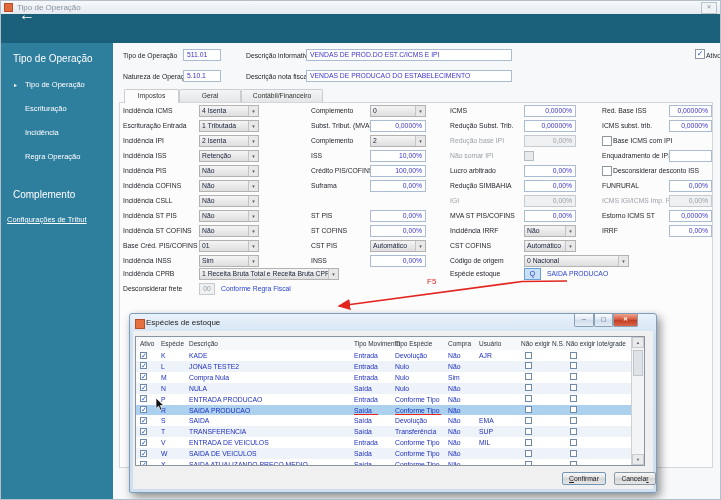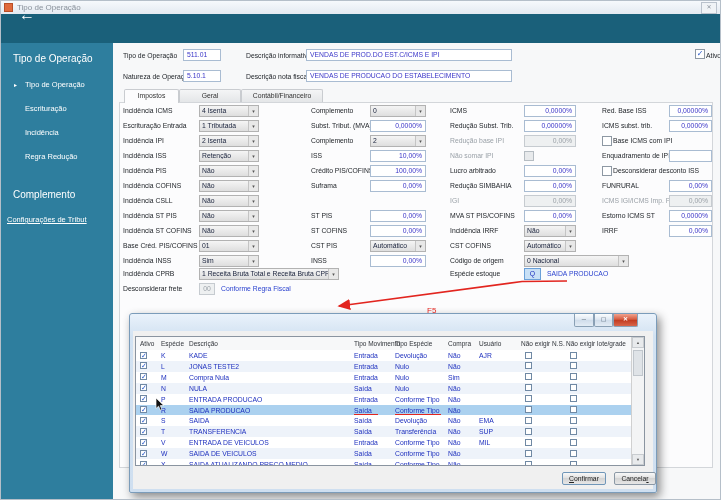--- a/index.html
+++ b/index.html
@@ -44,21 +44,21 @@
 
   
   .tab{position:absolute;top:88px;height:13px;box-sizing:border-box;border:1px solid #c9ccd0;border-bottom:none;
        background:linear-gradient(#f4f5f6,#e4e6e8);font-size:6.8px;text-align:center;line-height:12px;
        color:#333;border-radius:2px 2px 0 0;z-index:1;}
   .tab.active{background:#fcfcfd;height:14px;z-index:3;}
   .tabpage{position:absolute;left:118px;top:101px;width:594px;height:366px;background:#fcfcfd;
            border:1px solid #d3d6da;box-sizing:border-box;z-index:0;}
 
   
-  .f5{position:absolute;color:#e2251f;font-size:8px;z-index:61;margin-top:29px;}
+  .f5{position:absolute;color:#e2251f;font-size:8px;z-index:61;}
   .annot-svg{position:absolute;left:0;top:0;pointer-events:none;z-index:60;}
   .cursor-svg{position:absolute;z-index:70;pointer-events:none;}
 
   
   .popup{position:absolute;left:128px;top:312px;width:528px;height:180px;z-index:50;
          background:linear-gradient(#eaf2fb,#d2e2f2 22px,#cfdff0);border:1px solid #7b9cba;
          border-radius:3px 3px 2px 2px;box-shadow:3px 4px 10px rgba(0,0,0,0.45);box-sizing:border-box;}
   .ptitle{position:absolute;left:16px;top:4px;font-size:8px;color:#1b1b1b;white-space:nowrap;}
   .picon{position:absolute;left:5px;top:5px;width:8px;height:8px;background:#e5703d;border:1px solid #b84e26;}
   .wbtn{position:absolute;top:0;height:13px;box-sizing:border-box;border:1px solid #8aa0b5;border-top:none;
@@ -99,21 +99,21 @@
 
   <div class="appheader"></div>
   <div class="backarrow">←</div>
 
   <div class="sidebar">
     <div class="sb-title" style="top:10px">Tipo de Operação</div>
     <span class="sb-arr" style="top:38px">►</span>
     <div class="sb-item" style="top:37px">Tipo de Operação</div>
     <div class="sb-item" style="top:61px">Escrituração</div>
     <div class="sb-item" style="top:85px">Incidência</div>
-    <div class="sb-item" style="top:109px">Regra Redução</div>
+    <div class="sb-item" style="top:109px">Regra Operação</div>
     <div class="sb-title" style="top:146px">Complemento</div>
     <div class="sb-link" style="top:172px">Configurações de Tribut</div>
   </div>
 
   <div class="main-bg"></div>
 
   <span class="lbl" style="left:122px;top:51px">Tipo de Operação</span>
   <div class="txt" style="left:182px;top:48px;width:38px">511.01</div>
   <span class="lbl" style="left:245px;top:51px">Descrição informativa</span>
   <div class="txt" style="left:305px;top:48px;width:206px">VENDAS DE PROD.DO EST.C/ICMS E IPI</div>
@@ -290,20 +290,24 @@
   <svg class="annot-svg" width="721" height="500">
     <defs>
       <marker id="ah" markerWidth="8" markerHeight="7" refX="7" refY="3.5" orient="auto">
         <path d="M8,3.5 L0,0 L0,7 Z" fill="#e2251f"></path>
       </marker>
     </defs>
     <path d="M566,280 L521,280.5 L338,305" fill="none" stroke="#e2251f" stroke-width="1.6" marker-end="url(#ah)"></path>
   </svg>
 
   <div class="popup">
+    <div style="position:absolute;left:0;top:0;right:0;height:17px">
+      <span class="picon"></span>
+      <span class="ptitle">Espécies de estoque</span>
+    </div>
     <div class="wbtn" style="right:62px;width:20px">─</div>
     <div class="wbtn" style="right:43px;width:19px">▢</div>
     <div class="wbtn close" style="right:18px;width:25px">✕</div>
     <div class="pclient"></div>
 
     <div class="etable">
       <div class="ehead">
         <span class="hc" style="left:4px">Ativo</span>
         <span class="hc" style="left:25px">Espécie</span>
         <span class="hc" style="left:53px">Descrição</span>

